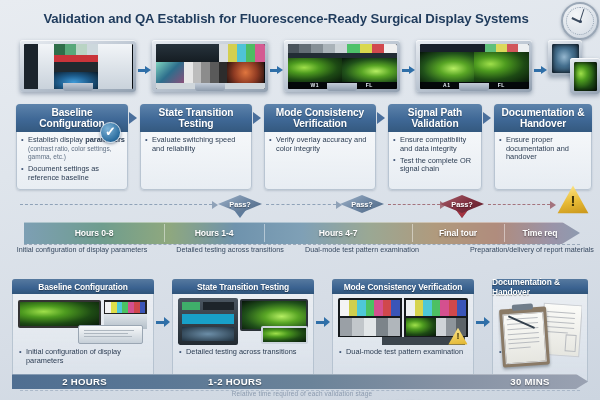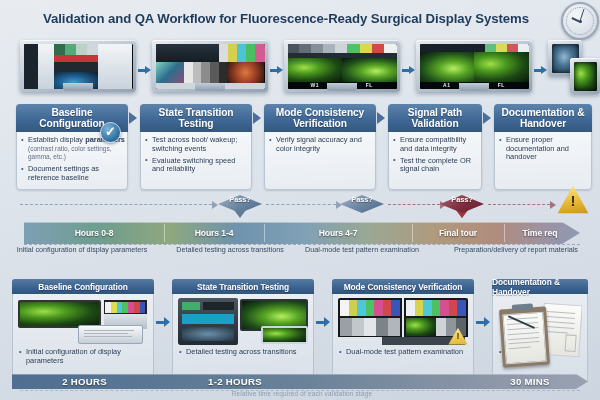--- a/index.html
+++ b/index.html
@@ -117,21 +117,21 @@
   }
   .bullet::before {
     content:"•"; position:absolute; left:1px; top:-0.5px; font-size:7.5px; color:#44597a;
   }
   .bullet b { font-weight:bold; }
   .bullet .dim { color:#5f6f84; font-size:6.5px; }
 
   
   .gate {
     position:absolute; width:44px; height:18px; z-index:8;
-    display:flex; justify-content:center;
+    display:flex; align-items:center; justify-content:center;
   }
   .gate .dia {
     position:absolute; inset:0;
     background:linear-gradient(150deg,#9fb3c9,#6a83a0 55%,#4e6886);
     transform:skewX(0deg);
     clip-path:polygon(50% 0%,100% 50%,50% 100%,0% 50%);
     box-shadow:0 1px 2px rgba(30,50,80,.3);
   }
   .gate.fail .dia { background:linear-gradient(150deg,#a9616d,#7e2e3d 55%,#5e1f2c); }
   .gate span { position:relative; color:#fff; font-size:7.4px; font-weight:bold; letter-spacing:-.1px;
@@ -251,21 +251,21 @@
   }
   
   .clipboard { position:absolute; background:#8a7a66; border-radius:2px; }
   .paper { position:absolute; background:linear-gradient(180deg,#fbfbf8,#e6e6e0); }
   .paper .ln { position:absolute; left:8%; height:1px; width:78%; background:#b9bcc0; }
 </style>
 </head>
 <body>
 
 <div id="title-bar">
-  <div id="page-title">Validation and QA Workflow for Fluorescence-Ready Surgical Display Systems</div>
+  <div id="page-title">Validation and QA Establish for Fluorescence-Ready Surgical Display Systems</div>
 </div>
 <div id="clock">
   <div class="tickring"></div>
   <div class="hand-h"></div>
   <div class="hand-m"></div>
   <div class="pin"></div>
 </div>
 
 <div id="monitor-row">
 
@@ -407,30 +407,29 @@
         <span class="dim">(contrast ratio, color settings, gamma, etc.)</span>
       </div>
       <div class="bullet">Document settings as reference baseline</div>
     </div>
   </div>
   <div class="step-arrow" style="left:129px;"></div>
 
   <div class="step-card" style="left:140px;width:112px;">
     <div class="step-head">State Transition Testing</div>
     <div class="bullets">
-      <div class="bullet">Test across boot/ wakeup; switching events</div>
       <div class="bullet">Evaluate switching speed and reliability</div>
     </div>
   </div>
   <div class="step-arrow" style="left:253px;"></div>
 
   <div class="step-card" style="left:264px;width:112px;">
     <div class="step-head">Mode Consistency Verification</div>
     <div class="bullets">
-      <div class="bullet">Verify signal accuracy and color integrity</div>
+      <div class="bullet">Verify overlay accuracy and color integrity</div>
     </div>
   </div>
   <div class="step-arrow" style="left:377px;"></div>
 
   <div class="step-card" style="left:388px;width:94px;">
     <div class="step-head">Signal Path Validation</div>
     <div class="bullets">
       <div class="bullet">Ensure compatibility and data integrity</div>
       <div class="bullet">Test the complete OR signal chain</div>
     </div>
@@ -483,21 +482,21 @@
   <div class="tl-seg" style="left:240px;width:148px;">Hours 4-7</div>
   <div class="tl-div" style="left:388px;"></div>
   <div class="tl-seg" style="left:388px;width:92px;">Final tour</div>
   <div class="tl-div" style="left:480px;"></div>
   <div class="tl-seg" style="left:480px;width:72px;">Time req</div>
 </div>
 <div id="tl-dash"></div>
 <div class="tl-note" style="left:16px;width:132px;">Initial configuration of display parameters</div>
 <div class="tl-note" style="left:168px;width:124px;">Detailed testing across transitions</div>
 <div class="tl-note" style="left:300px;width:124px;">Dual-mode test pattern examination</div>
-<div class="tl-note" style="left:452px;width:128px;">Preparation/delivery of report materials</div>
+<div class="tl-note" style="left:468px;width:128px;">Preparation/delivery of report materials</div>
 
 <div id="summary">
 
   <div class="sum-card" style="left:0;width:142px;">
     <div class="sum-head">Baseline Configuration</div>
     <div class="sum-img">
       <div style="position:absolute;left:0;top:2px;width:64%;height:60%;background:#333;padding:2px;border-radius:2px;">
         <div class="fl-tissue" style="width:100%;height:100%;"></div>
       </div>
       <div style="position:absolute;left:66%;top:2px;width:33%;height:30%;background:#222;padding:1.5px;">

